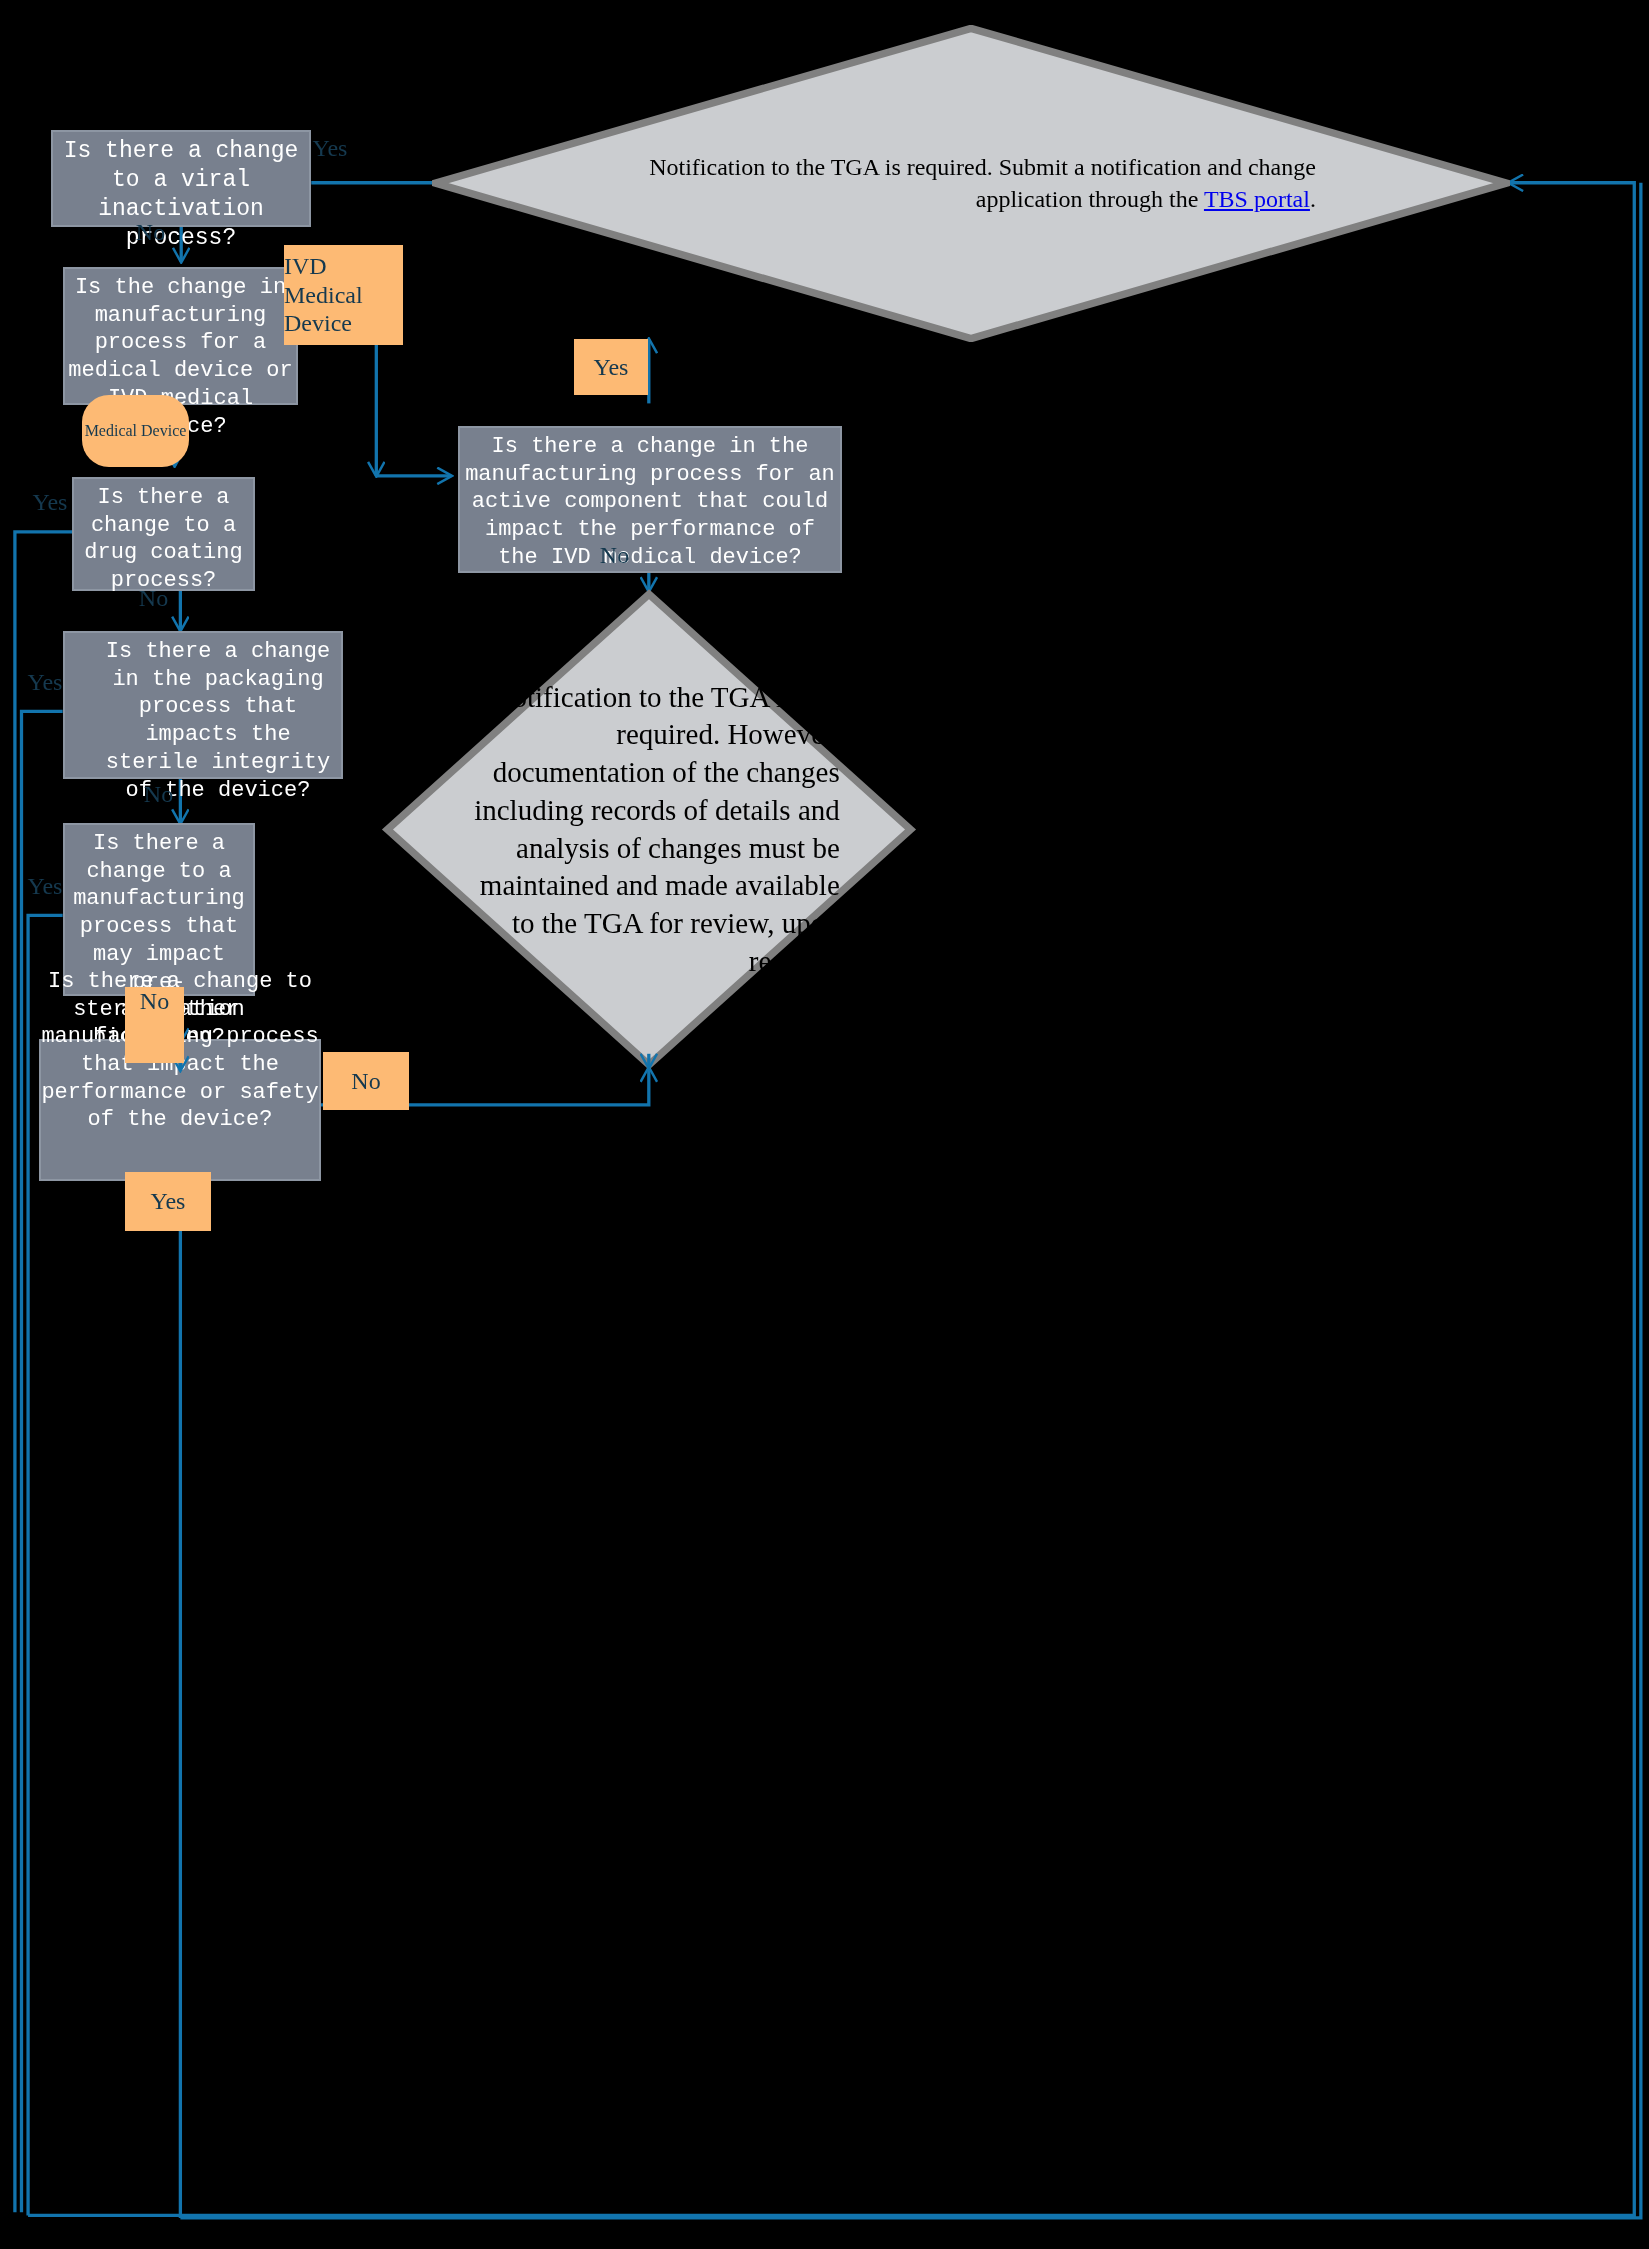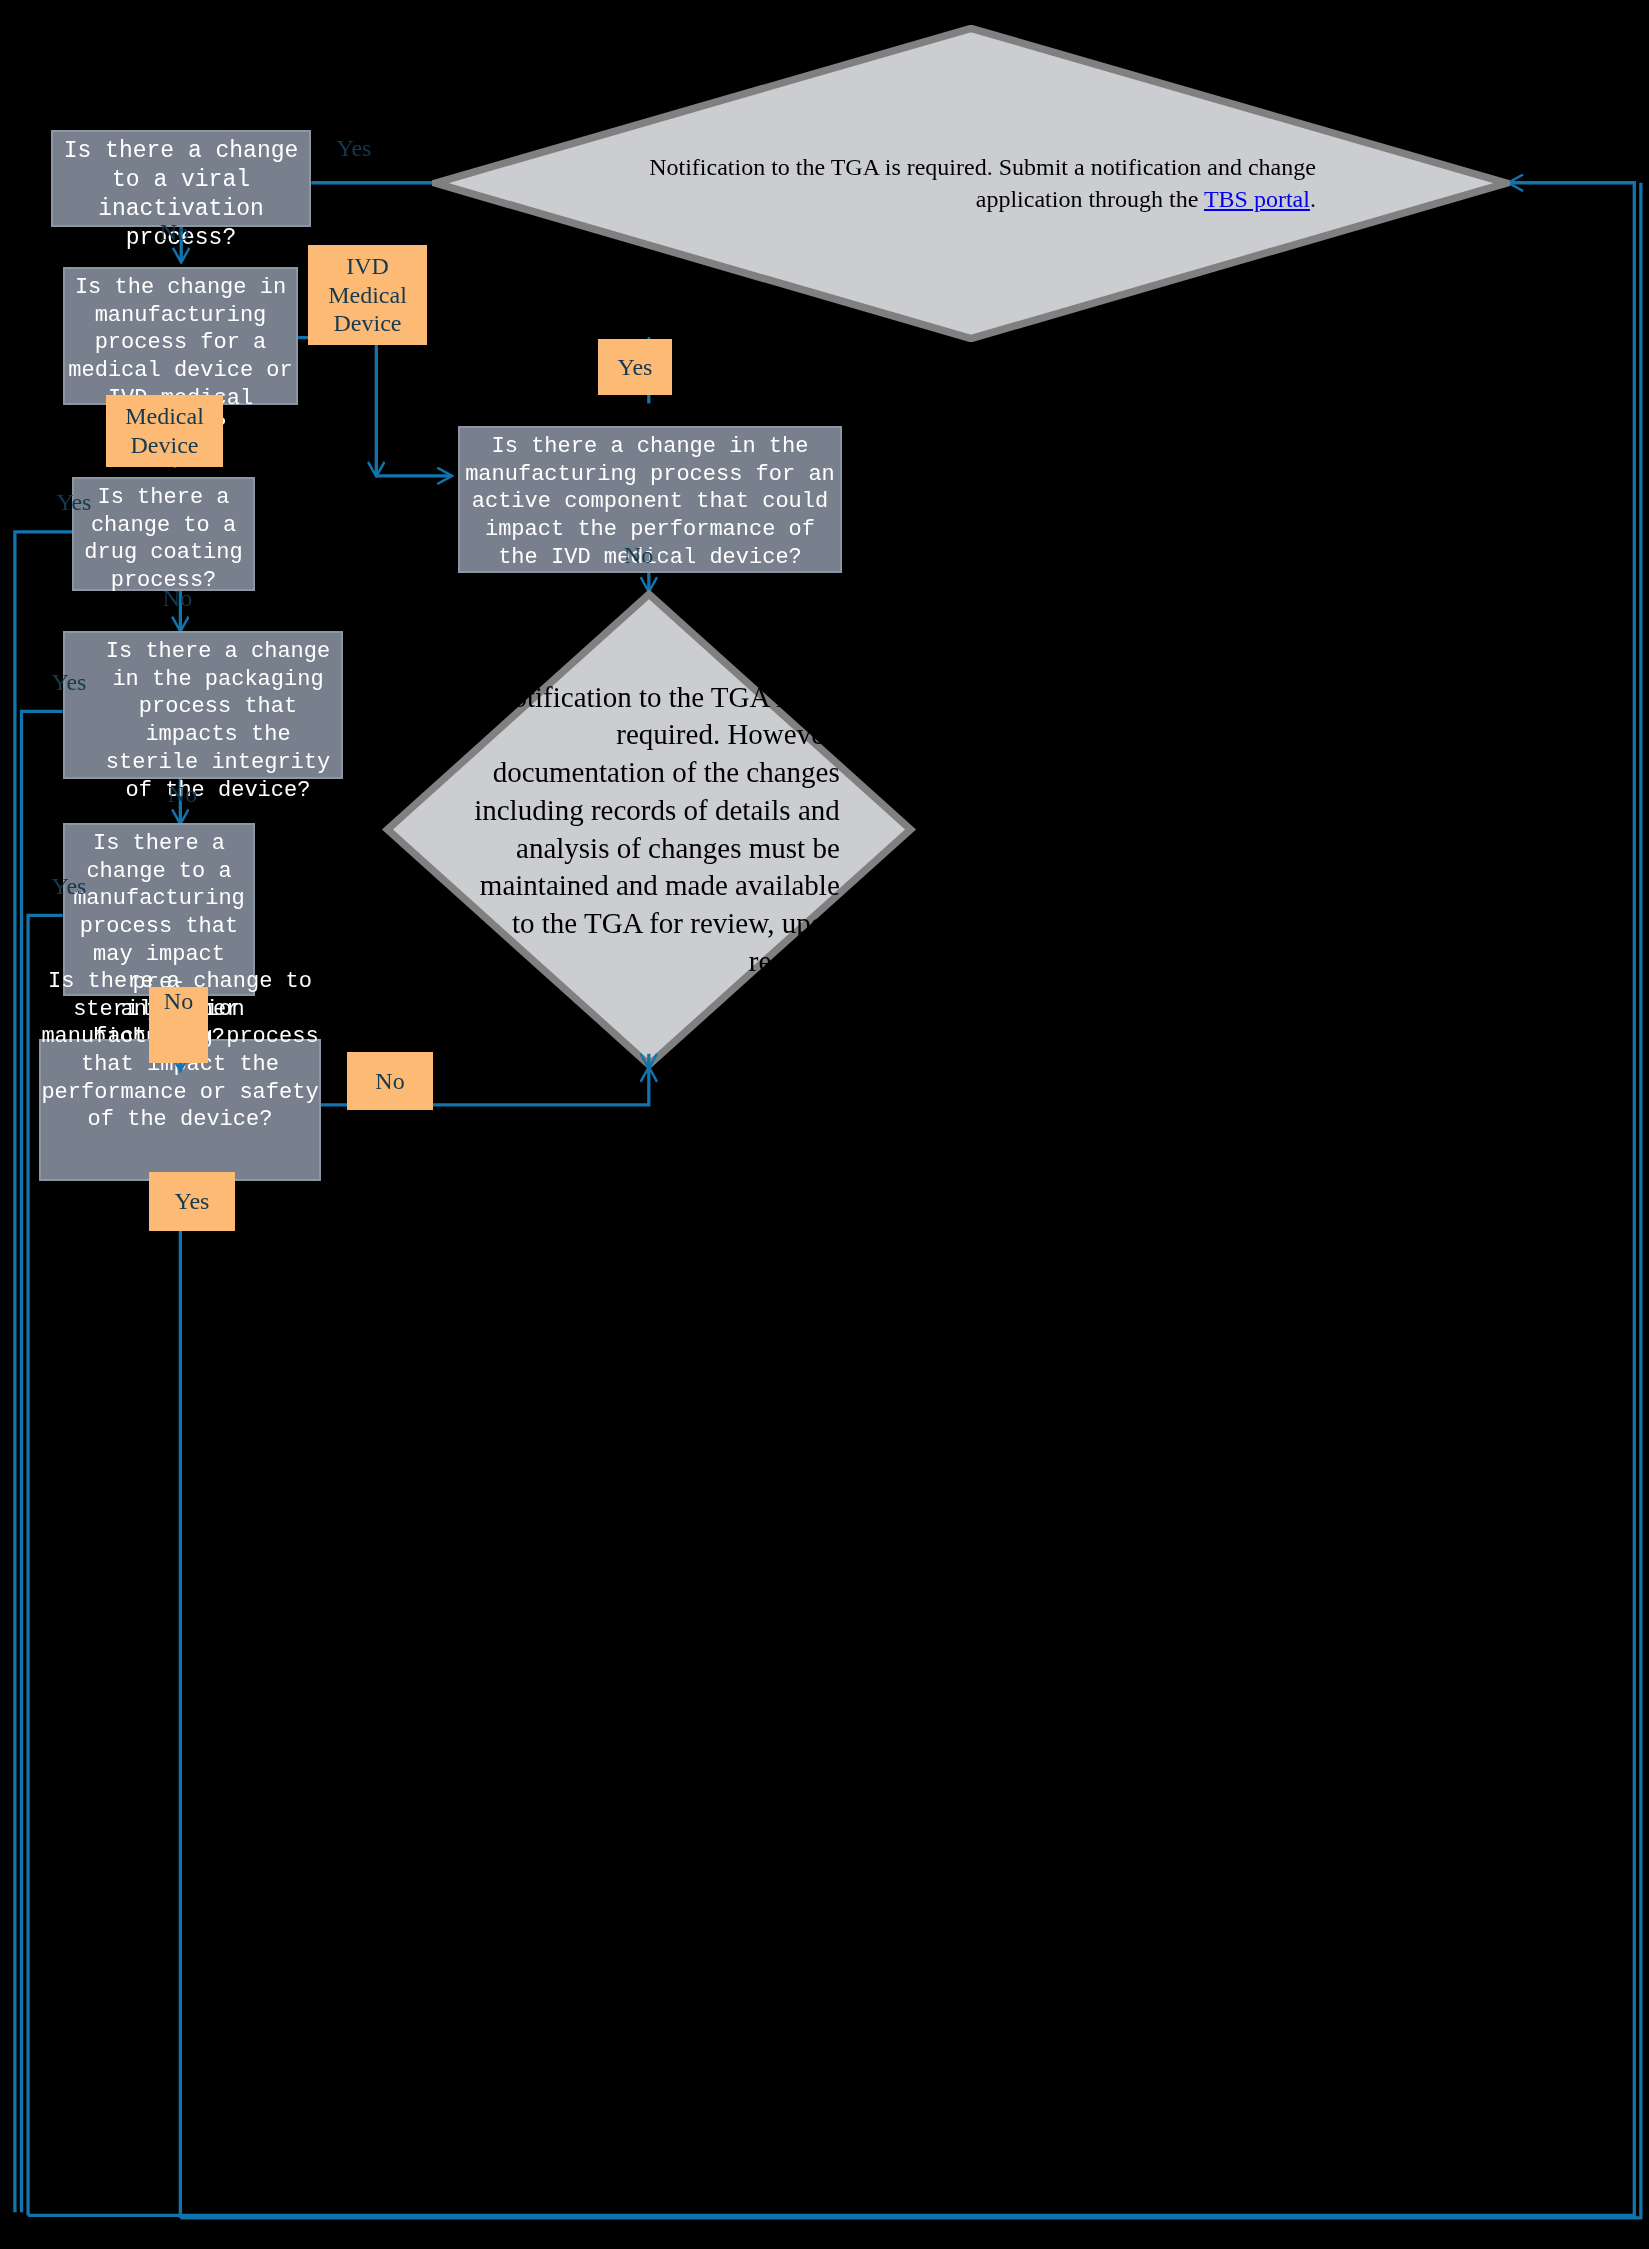--- a/index.html
+++ b/index.html
@@ -44,24 +44,23 @@
     line-height:1.3;
     z-index:2;
   }
   .dlink{color:#0000ee;text-decoration:underline;}
 
   
   .elabel{
     position:absolute;
     color:#15394f;
     display:flex;align-items:center;justify-content:center;
-    text-align:center;
+    text-align:left;
     line-height:1.2;
     z-index:8;
-    margin-left:24px;
   }
   .elabel.chip{background:#fdba74;}
   .elabel.plain{background:transparent;}
 
   
   #wires{position:absolute;left:0;top:0;width:1650px;height:2250px;z-index:4;}
   #wires-top{position:absolute;left:0;top:0;width:1650px;height:2250px;z-index:7;pointer-events:none;}
 </style>
 </head>
 <body>
@@ -170,21 +169,21 @@
   </div>
 
   <div class="elabel plain" style="left:125px;top:216px;width:51px;height:33px;font-size:24px;">
     <span>No</span>
   </div>
 
   <div class="elabel chip" style="left:284px;top:245px;width:119px;height:100px;font-size:24px;">
     <span>IVD Medical Device</span>
   </div>
 
-  <div class="elabel chip" style="left:82px;top:395px;width:117px;height:72px;font-size:24px;">
+  <div class="elabel chip" style="left:82px;top:395px;width:107px;height:72px;font-size:16px;border-radius:27px;">
     <span>Medical Device</span>
   </div>
 
   <div class="elabel plain" style="left:23px;top:487px;width:54px;height:31px;font-size:24px;">
     <span>Yes</span>
   </div>
 
   <div class="elabel plain" style="left:128px;top:583px;width:51px;height:31px;font-size:24px;">
     <span>No</span>
   </div>

